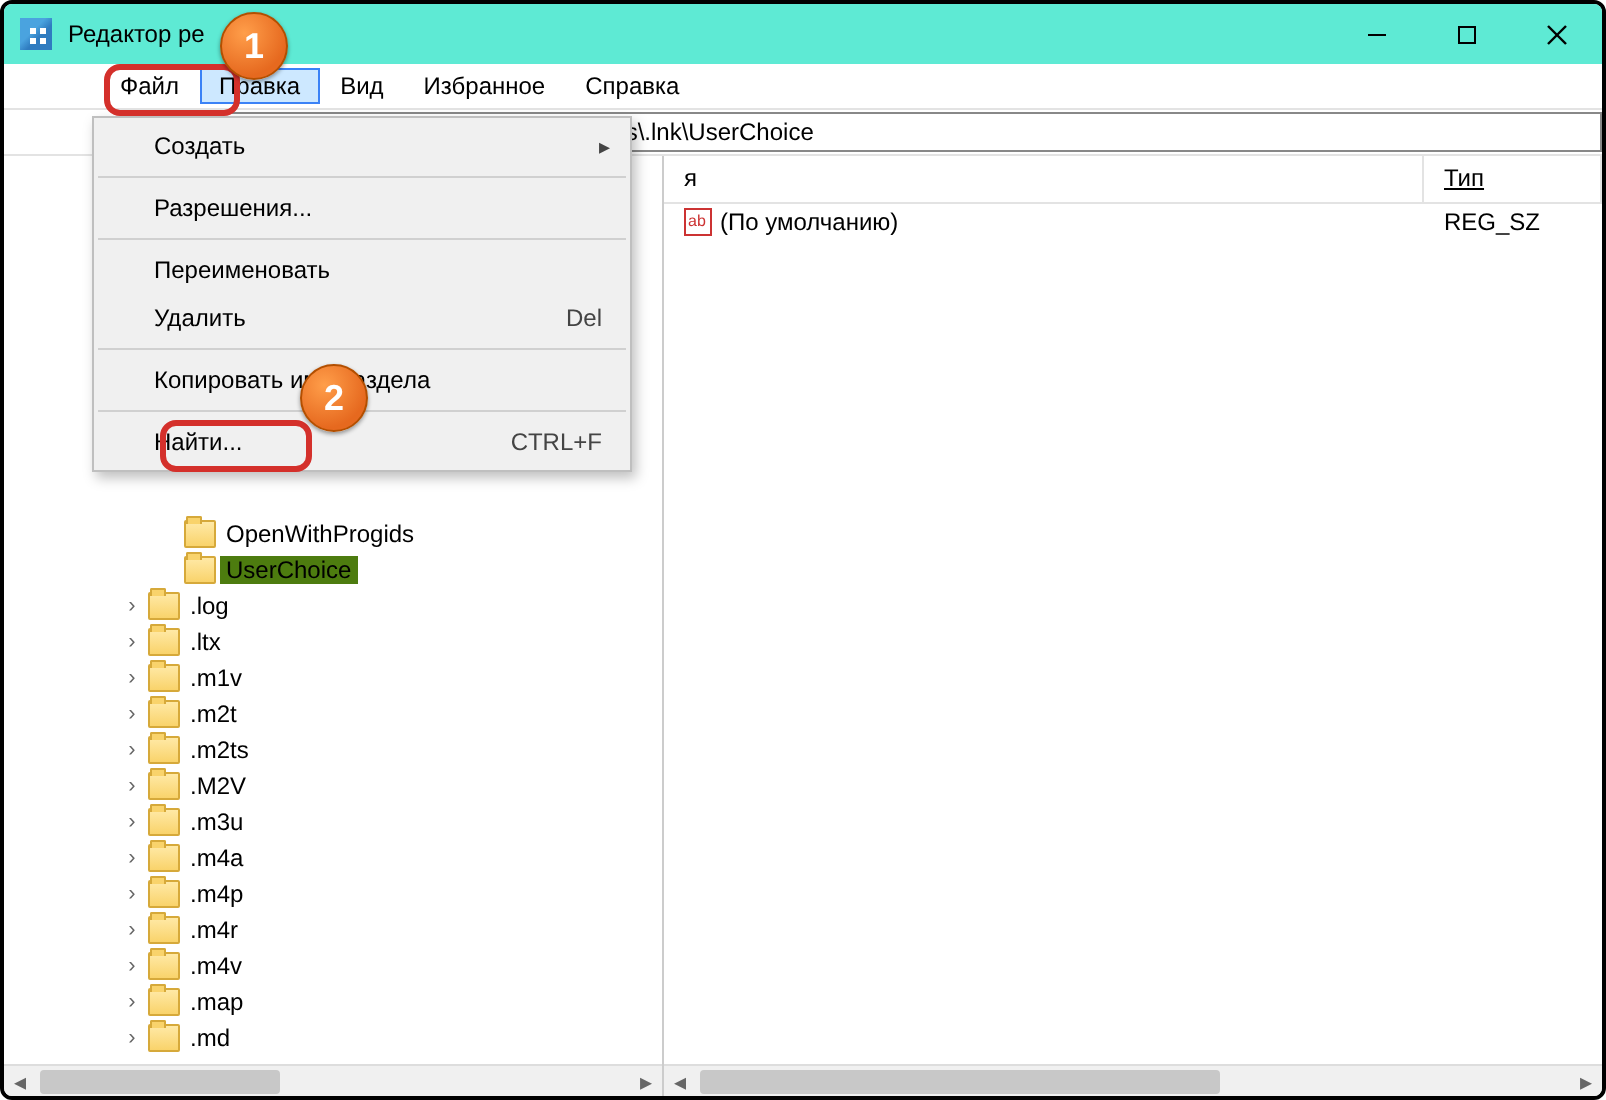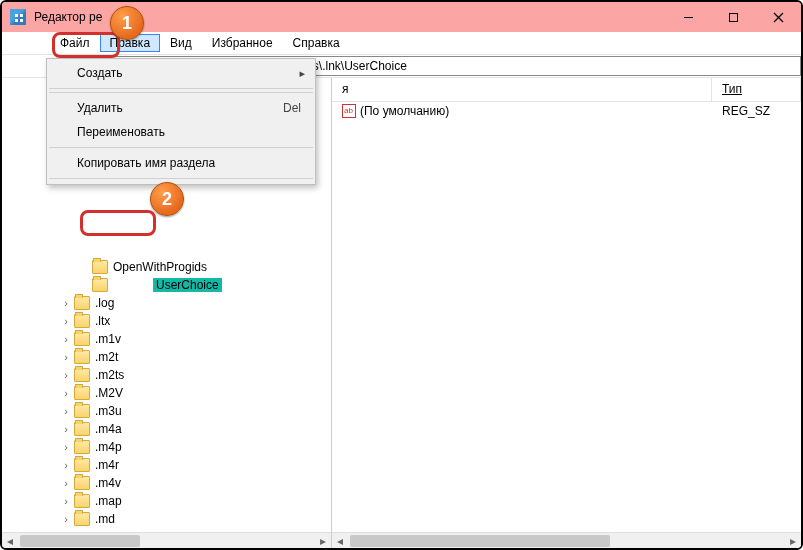--- a/index.html
+++ b/index.html
@@ -1,18 +1,18 @@
 <!DOCTYPE html>
 <html><head>
 <meta charset="utf-8">
 <style>
   * { box-sizing: border-box; margin: 0; padding: 0; font-family: "Segoe UI", Tahoma, sans-serif; font-size: 12px; }
   body { background: #fff; }
   .window { width: 803px; height: 550px; border: 2px solid #000; border-radius: 6px; overflow: hidden; display: flex; flex-direction: column; background: #fff; position: relative; }
-  .titlebar { height: 30px; display: flex; align-items: center; padding: 0 0 0 8px; background: #fca5a5; }
+  .titlebar { height: 30px; display: flex; align-items: center; padding: 0 0 0 8px; background: #5eead4; }
   .titlebar .app-icon { width: 16px; height: 16px; margin-right: 8px; display: inline-block; background: linear-gradient(135deg,#4aa3df 40%,#2f7cc0 60%); position: relative; }
   .titlebar .app-icon::after{content:"";position:absolute;inset:2px;background:
     linear-gradient(#fff,#fff) 3px 3px/3px 3px no-repeat,
     linear-gradient(#fff,#fff) 8px 3px/3px 3px no-repeat,
     linear-gradient(#fff,#fff) 3px 8px/3px 3px no-repeat,
     linear-gradient(#fff,#fff) 8px 8px/3px 3px no-repeat;}
   .titlebar .title { flex: 0 0 auto; }
   .titlebar .spacer { flex: 1; }
   .winbtn { width: 45px; height: 30px; display: flex; align-items: center; justify-content: center; }
   .winbtn svg { width: 11px; height: 11px; }
@@ -34,21 +34,21 @@
   .str-icon { width:14px; height:14px; display:inline-block; background:#fff; border:1px solid #c33; position:relative; }
   .str-icon::after{content:"ab";font-size:8px;color:#c33;position:absolute;top:0;left:1px;line-height:12px;}
   .tree ul { list-style: none; padding-left: 18px; }
   .tree > ul { padding-left: 4px; }
   .tree li { white-space: nowrap; }
   .node { display: flex; align-items: center; height: 18px; gap: 2px; }
   .exp { width:12px; text-align:center; color:#666; font-size:11px; cursor:default;}
   .fld { width:16px; height:14px; display:inline-block; background:linear-gradient(#ffe9a6,#f9d36b); border:1px solid #d6a93a; border-radius:1px; position:relative;}
   .fld::before{content:"";position:absolute;top:-3px;left:0;width:6px;height:3px;background:#f9d36b;border:1px solid #d6a93a;border-bottom:none;border-radius:1px 1px 0 0;}
   .node .lbl { padding: 0 3px; }
-  .node.sel .lbl { background:#14b8a6;margin-left:43px; }
+  .node.sel .lbl { background:#4d7c0f; }
   .dummy{height:180px;}
   
   .dropdown { position:absolute; left:44px; top:56px; width:270px; background:#f0f0f0; border:1px solid #bfbfbf; box-shadow:2px 3px 6px rgba(0,0,0,.25); z-index:10; padding:2px 0;}
   .dropdown .mi { display:flex; align-items:center; height:24px; padding:0 14px 0 30px; position:relative;}
   .dropdown .mi .sc { margin-left:auto; color:#444;}
   .dropdown .mi.sub::after{content:"▸"; position:absolute; right:10px; color:#444; font-size:11px;}
   .dropdown .sep { height:1px; background:#d0d0d0; margin:3px 2px;}
   
   .callout { position:absolute; width:34px; height:34px; border-radius:50%; background:radial-gradient(circle at 35% 30%, #ff9e4a, #e6691f 70%); border:1px solid #b34f00; color:#fff; font-weight:bold; font-size:18px; display:flex; align-items:center; justify-content:center; z-index:30; box-shadow:0 1px 2px rgba(0,0,0,.4);}
   .hl { position:absolute; border:3px solid #d4302b; border-radius:8px; z-index:20; pointer-events:none;}
@@ -261,33 +261,40 @@
         <div class="btn">▸</div>
       </div>
     </div>
   </div>
 
   <div class="dropdown">
     <div class="mi sub">
         <span>Создать</span>
       </div>
     <div class="sep"></div>
+    <div class="mi">
+        <span>Разрешения...</span>
+      </div>
     <div class="sep"></div>
+    <div class="mi">
+        <span>Переименовать</span>
+      </div>
     <div class="mi">
         <span>Удалить</span>
         <span class="sc">Del</span>
       </div>
-    <div class="mi">
-        <span>Переименовать</span>
-      </div>
     <div class="sep"></div>
     <div class="mi">
         <span>Копировать имя раздела</span>
       </div>
     <div class="sep"></div>
+    <div class="mi">
+        <span>Найти...</span>
+        <span class="sc">CTRL+F</span>
+      </div>
   </div>
 
   <div class="hl" style="left:50px; top:30px; width:68px; height:26px;"></div>
   <div class="hl" style="left:78px; top:208px; width:76px; height:26px;"></div>
 
   <div class="callout" style="left:108px; top:4px;">1</div>
   <div class="callout" style="left:148px; top:180px;">2</div>
 </div>
 
 </body></html>

